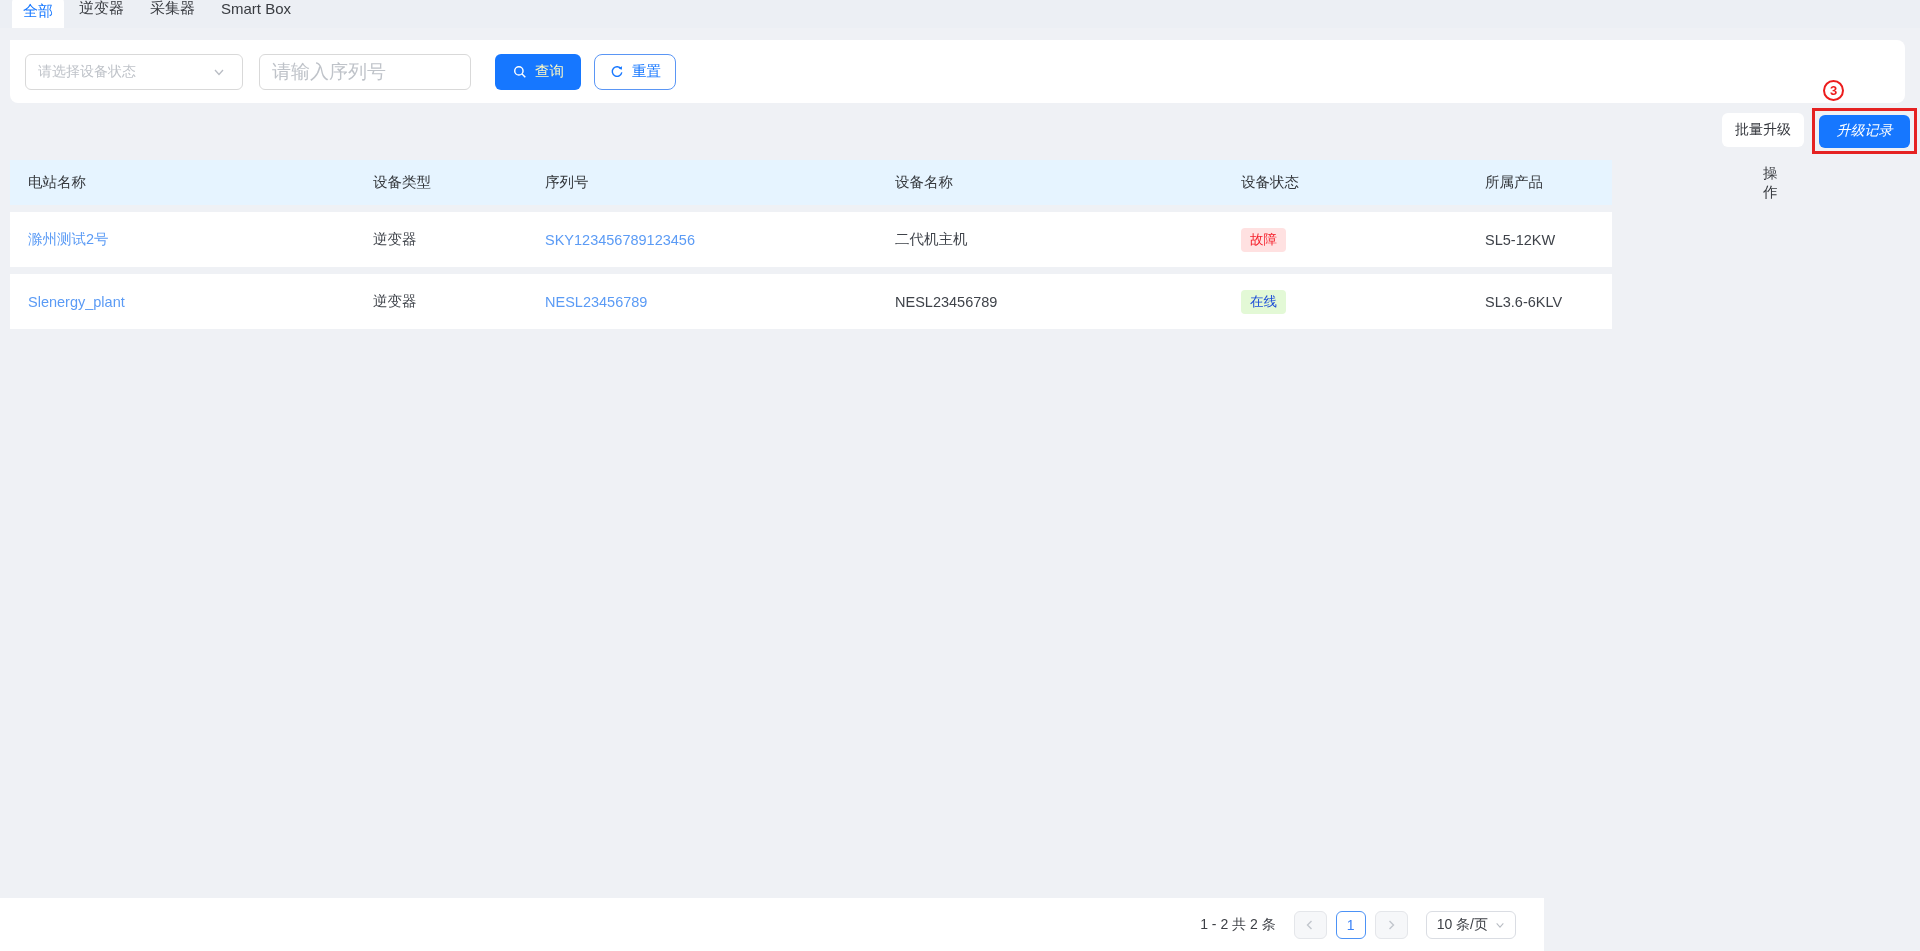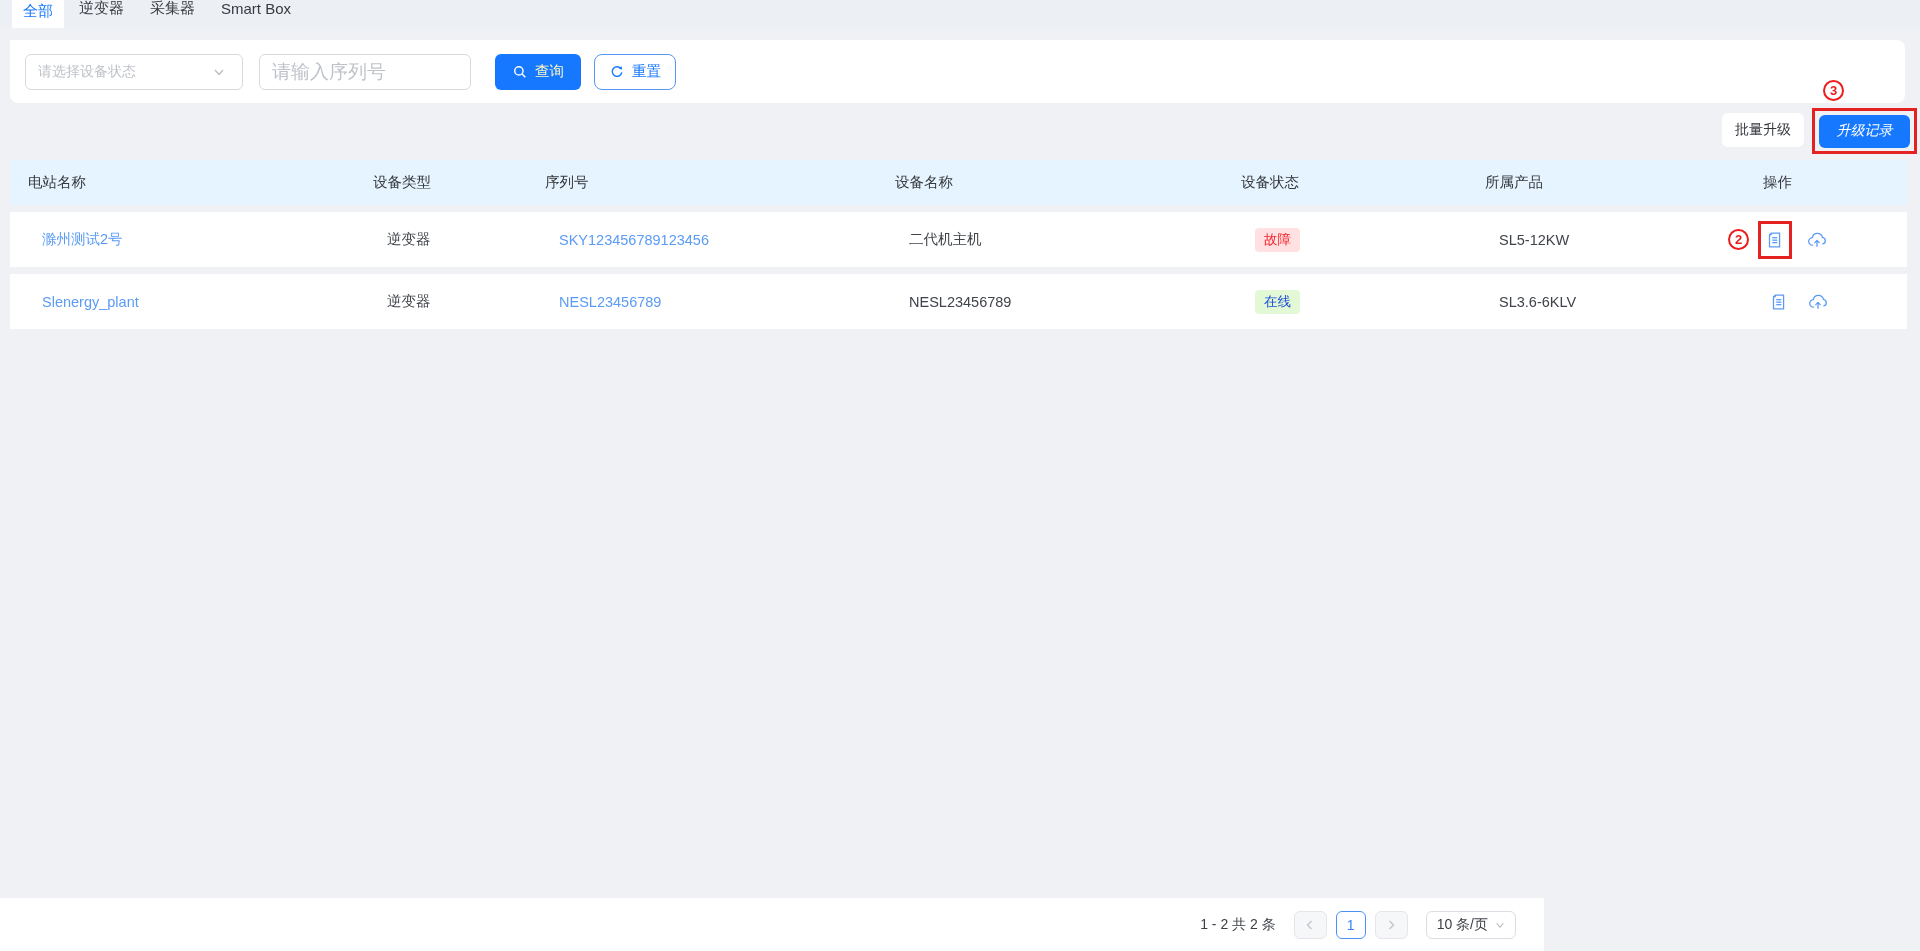--- a/index.html
+++ b/index.html
@@ -74,31 +74,31 @@
   }
   .callout-circle {
     width:21px; height:21px; border:2px solid #ec1c1c; border-radius:50%;
     color:#ec1c1c; font-size:13px; font-weight:bold;
     display:flex; align-items:center; justify-content:center;
     background:transparent; flex:none;
   }
   .callout-3 { position:absolute; left:1823px; top:80px; }
 
   
-  .table { position:absolute; left:10px; top:160px; width:1897px; }
+  .table { position:absolute; left:10px; top:160px; width:1602px; }
   .tgrid {
     display:grid;
     grid-template-columns:345px 172px 350px 346px 244px 258px 1fr;
     align-items:center;
   }
   .thead { height:45px; background:#e6f4ff; font-size:14.5px; color:#35383d; }
   .th { padding-left:18px; }
   .th-ops { padding-left:38px; }
   .trow { height:55px; background:#fff; margin-top:7px; font-size:14.5px; color:#3f434a; }
-  .td { padding-left:32px; white-space:nowrap; overflow:hidden; }
+  .td { padding-left:18px; white-space:nowrap; overflow:hidden; }
   .link { color:#5b9bf5; cursor:pointer; }
   .badge { display:inline-block; padding:3px 9px; border-radius:4px; font-size:13.5px; }
   .badge-fault  { color:#f5222d; background:#ffe1e1; }
   .badge-online { color:#1d4ed8; background:#e3f9d6; }
 
   .ops-cell { display:flex; align-items:center; padding-left:0; }
   .op-icon { width:22px; height:22px; display:flex; align-items:center; justify-content:center; cursor:pointer; flex:none; }
   .op-annotation-box {
     width:34px; height:38px; border:3px solid #e52222; margin-left:9px;
     display:flex; align-items:center; justify-content:center; flex:none;

